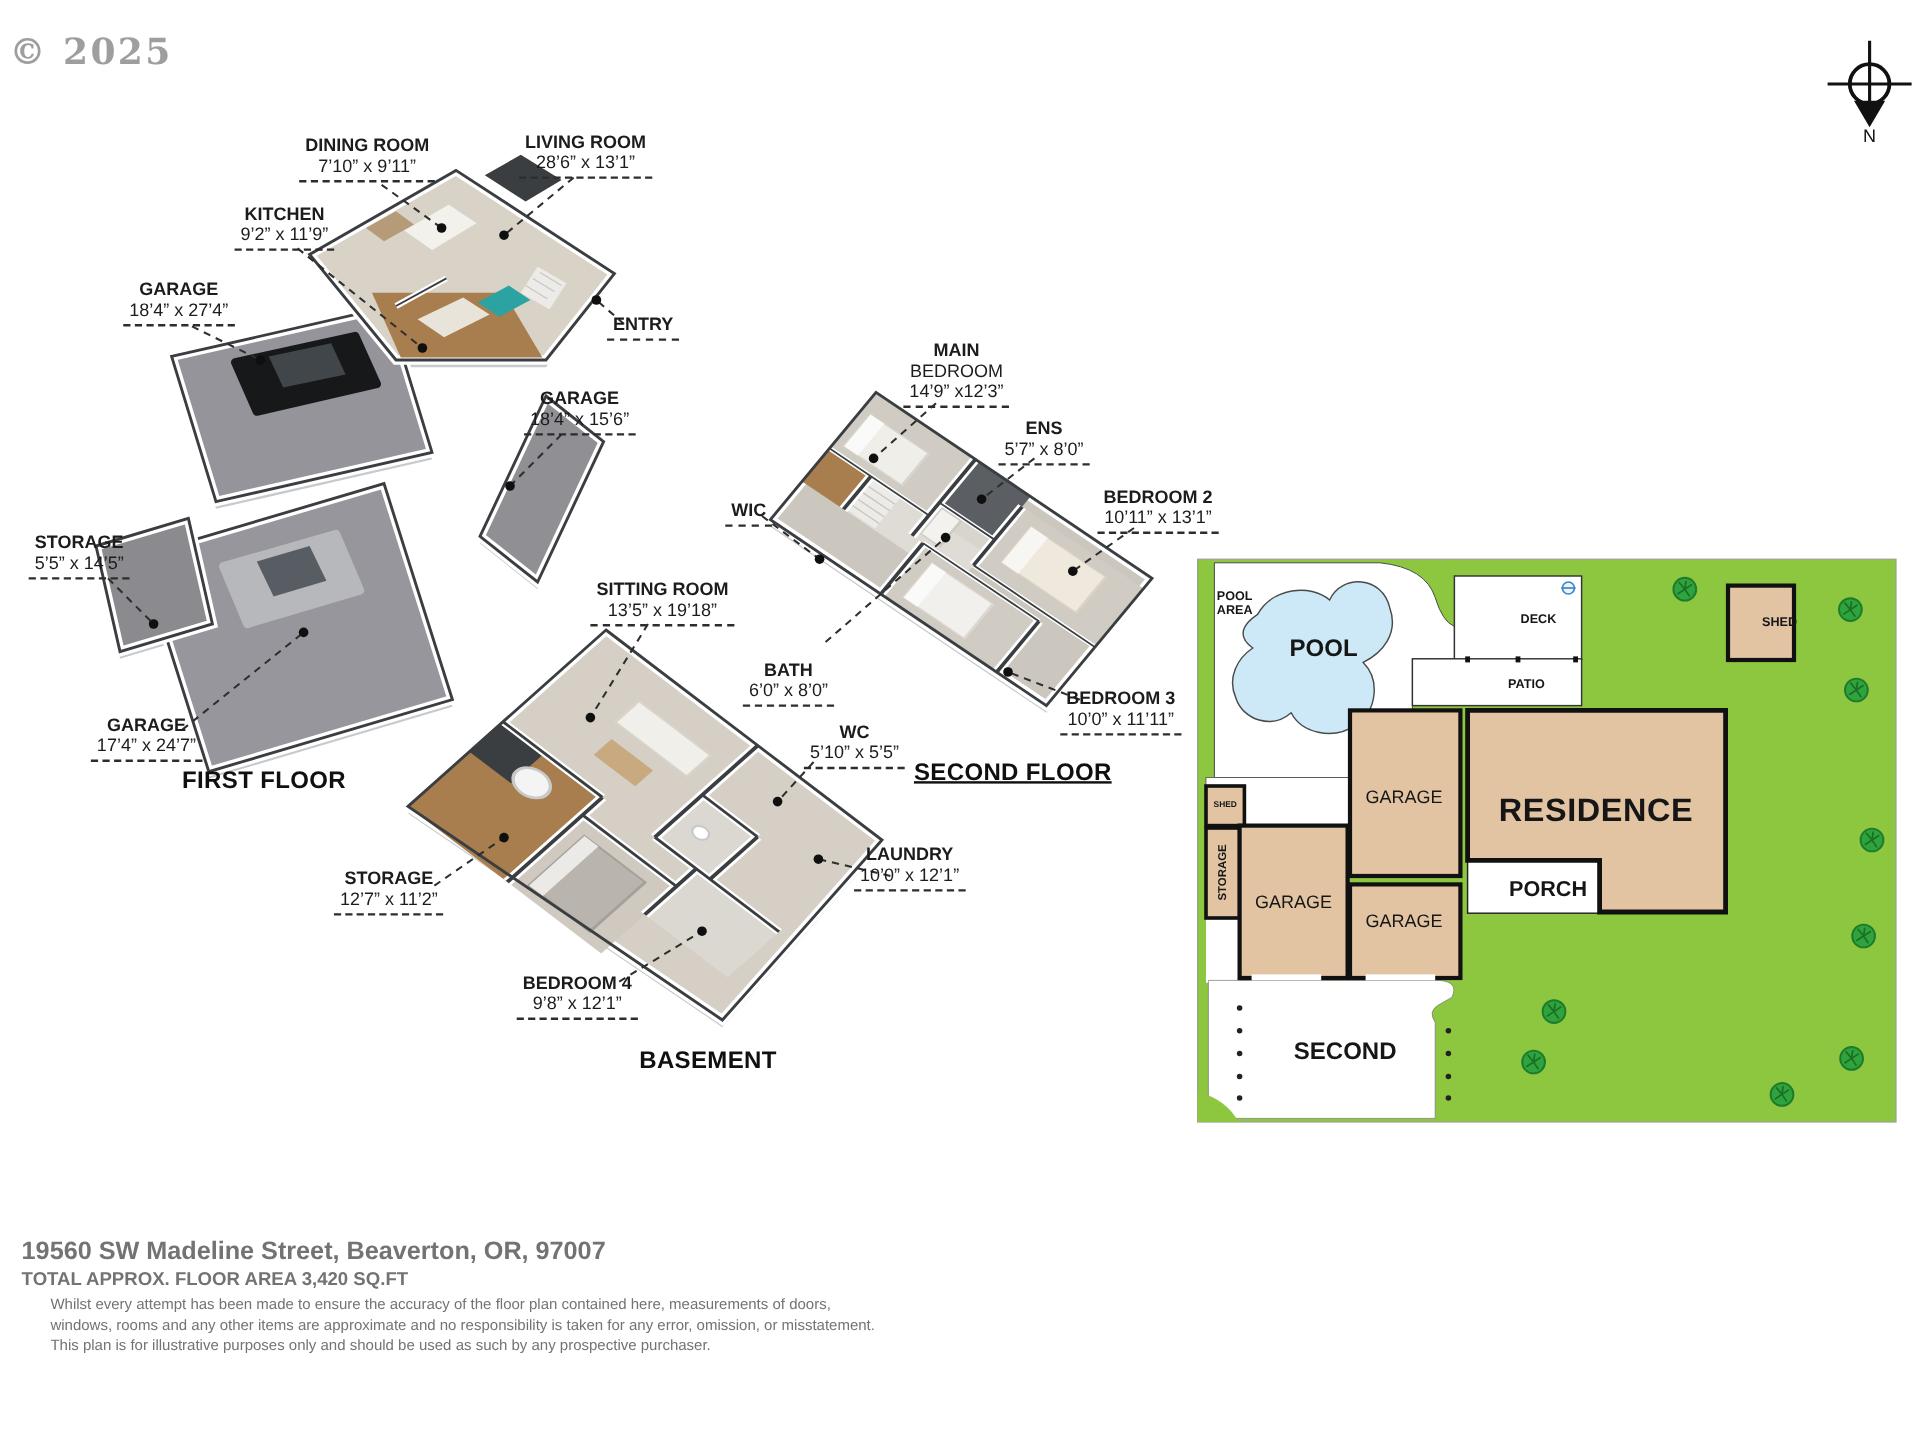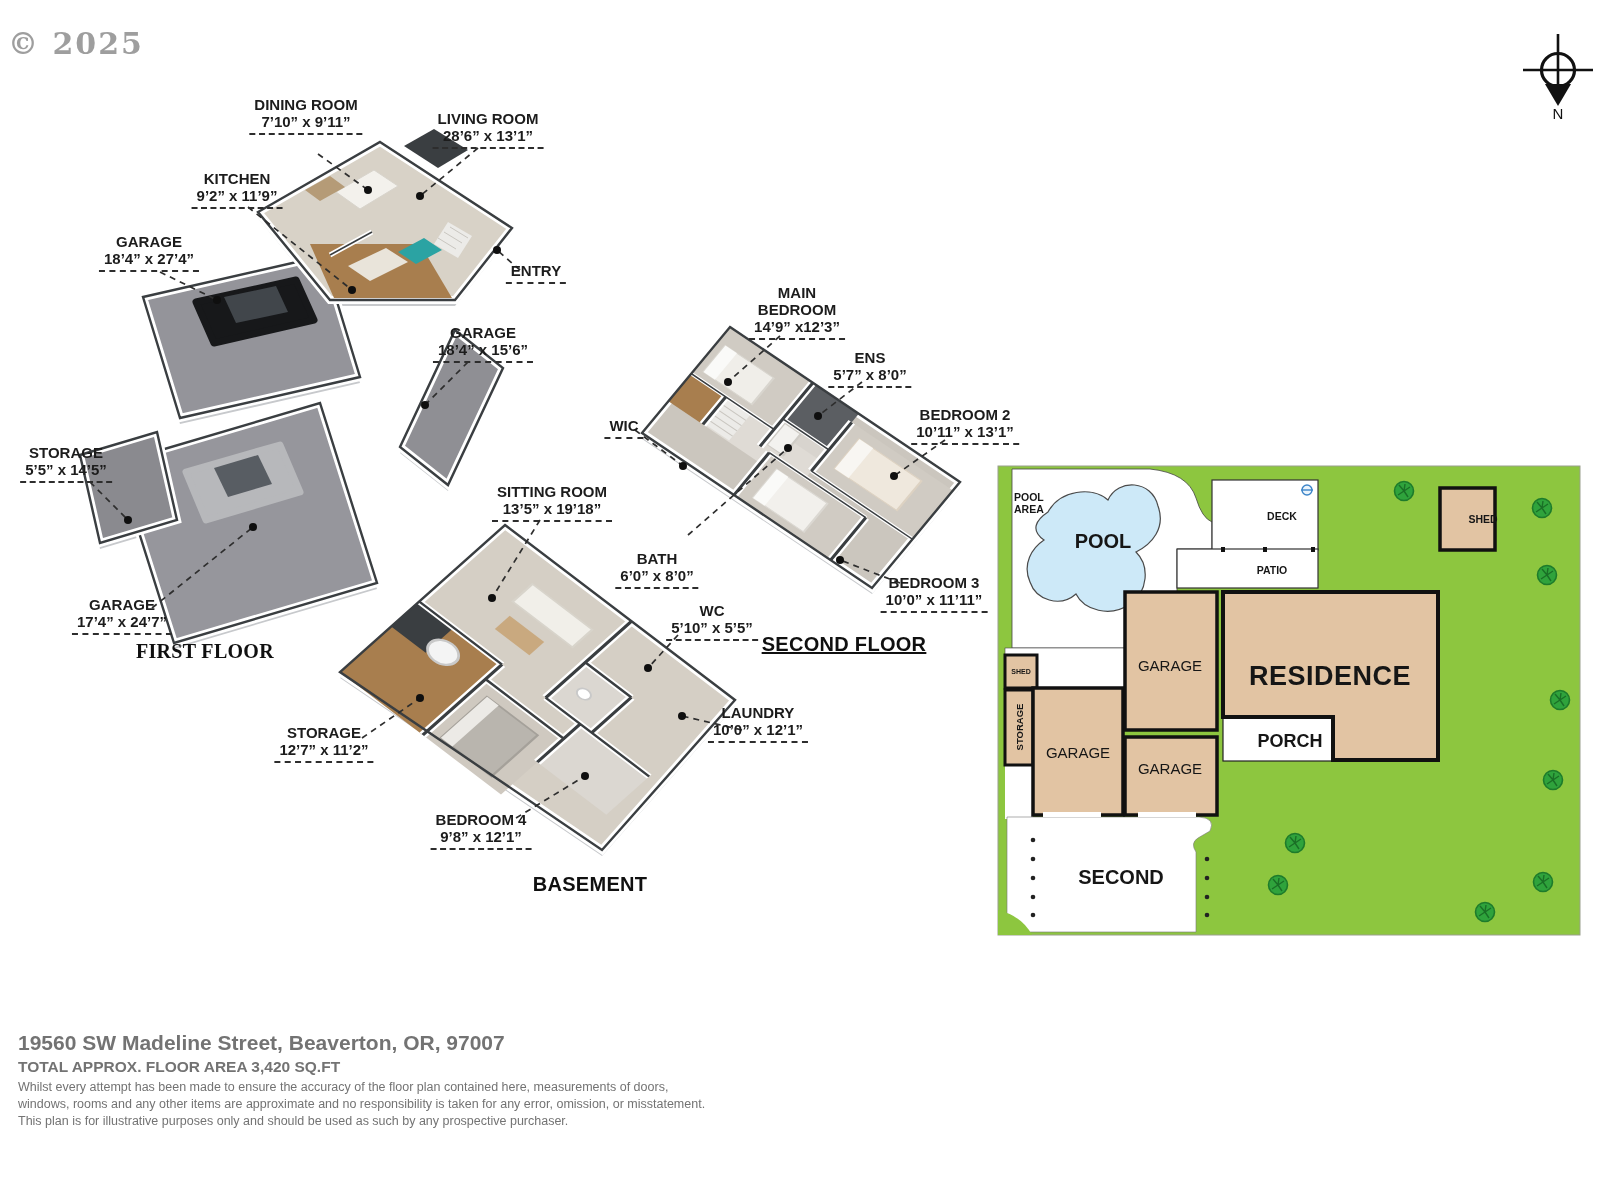--- a/index.html
+++ b/index.html
@@ -2,39 +2,39 @@
 <html><head>
 <meta charset="utf-8">
 <style>
   html,body{margin:0;padding:0;}
   body{width:1600px;height:1200px;position:relative;background:#ffffff;overflow:hidden;
        font-family:"Liberation Sans",sans-serif;}
   #canvas{position:absolute;left:0;top:0;z-index:1;}
   .rlabel{position:absolute;transform:translateX(-50%);text-align:center;
           font:600 15px/1.14 "Liberation Sans",sans-serif;color:#1c1c1c;
           border-bottom:2px dashed #2d2d2d;padding:0 5px 3px;z-index:5;white-space:nowrap;}
-  .rlabel .dims{display:block;font-weight:700;text-align:center;}
+  .rlabel .dims{display:block;font-weight:400;text-align:center;}
   .fcaption{position:absolute;transform:translateX(-50%);font:800 20px "Liberation Sans",sans-serif;
             color:#101010;z-index:5;letter-spacing:.3px;white-space:nowrap;}
   .slabel{position:absolute;transform:translate(-50%,-50%);font:500 15px "Liberation Sans",sans-serif;
           color:#161616;z-index:5;white-space:nowrap;}
   .slabel.sm{font-size:10.5px;font-weight:600;padding-left:32px;}
   .slabel.xs{font-size:7px;font-weight:600;}
   .slabel.vert{transform:translate(-50%,-50%) rotate(-90deg);font-size:9.5px;font-weight:600;}
   .slabel.big{font-size:27px;font-weight:600;letter-spacing:.5px;}
   .slabel.med{font-size:18px;font-weight:600;}
   .pool-area-label{position:absolute;font:600 10.5px/1.15 "Liberation Sans",sans-serif;color:#161616;z-index:5;}
   #copyright{position:absolute;left:8px;top:26px;font:700 30px "DejaVu Serif",serif;
              color:#8e8e8e;opacity:.85;letter-spacing:2px;z-index:5;}
   #compass-n{position:absolute;left:1558px;top:105px;transform:translateX(-50%);
              font:500 15px "Liberation Sans",sans-serif;color:#111;z-index:5;}
   .footer{position:absolute;left:18px;color:#737373;z-index:5;white-space:nowrap;}
   #addr{top:1031px;font:600 21px "Liberation Sans",sans-serif;}
   #area{top:1058px;font:700 15.5px "Liberation Sans",sans-serif;}
-  .disc{font:400 12.5px "Liberation Sans",sans-serif;}
+  .disc{font:400 12.5px "Liberation Sans",sans-serif;margin-left:24px;}
   #d1{top:1080px;} #d2{top:1097px;} #d3{top:1114px;}
 </style>
 </head>
 <body>
 
 <svg id="canvas" width="1600" height="1200" viewBox="0 0 1600 1200">
 
   <defs>
     <g id="tree">
       <circle r="9.5" fill="#2fa33c" stroke="#1e7b2b" stroke-width="1.6"></circle>
@@ -241,21 +241,21 @@
   <g>
     <path d="M1558,34 L1558,88 M1523,70 L1593,70" stroke="#111" stroke-width="2.6" fill="none"></path>
     <circle cx="1558" cy="70" r="16.5" fill="none" stroke="#111" stroke-width="3.2"></circle>
     <path d="M1558,106 L1545,84 L1571,84 Z" fill="#111"></path>
   </g>
 </svg>
 
 <div id="copyright">© 2025</div>
 <div id="compass-n">N</div>
 
-<div class="rlabel" style="left:306px;top:96px;">
+<div class="rlabel" style="left:306px;top:113px;">
   <span>DINING ROOM</span>
   <span class="dims">7’10” x 9’11”</span>
 </div>
 <div class="rlabel" style="left:488px;top:110px;">
   <span>LIVING ROOM</span>
   <span class="dims">28’6” x 13’1”</span>
 </div>
 <div class="rlabel" style="left:237px;top:170px;">
   <span>KITCHEN</span>
   <span class="dims">9’2” x 11’9”</span>
@@ -272,21 +272,21 @@
   <span class="dims">18’4” x 15’6”</span>
 </div>
 <div class="rlabel" style="left:66px;top:444px;">
   <span>STORAGE</span>
   <span class="dims">5’5” x 14’5”</span>
 </div>
 <div class="rlabel" style="left:122px;top:596px;">
   <span>GARAGE</span>
   <span class="dims">17’4” x 24’7”</span>
 </div>
-<div class="fcaption" style="left:205px;top:640px;font-family:Liberation Serif, serif;">FIRST FLOOR</div>
+<div class="fcaption" style="left:220px;top:640px;">FIRST FLOOR</div>
 
 <div class="rlabel" style="left:797px;top:284px;">
   <span>MAIN</span>
   <span class="dims">BEDROOM</span>
   <span class="dims">14’9” x12’3”</span>
 </div>
 <div class="rlabel" style="left:870px;top:349px;">
   <span>ENS</span>
   <span class="dims">5’7” x 8’0”</span>
 </div>

